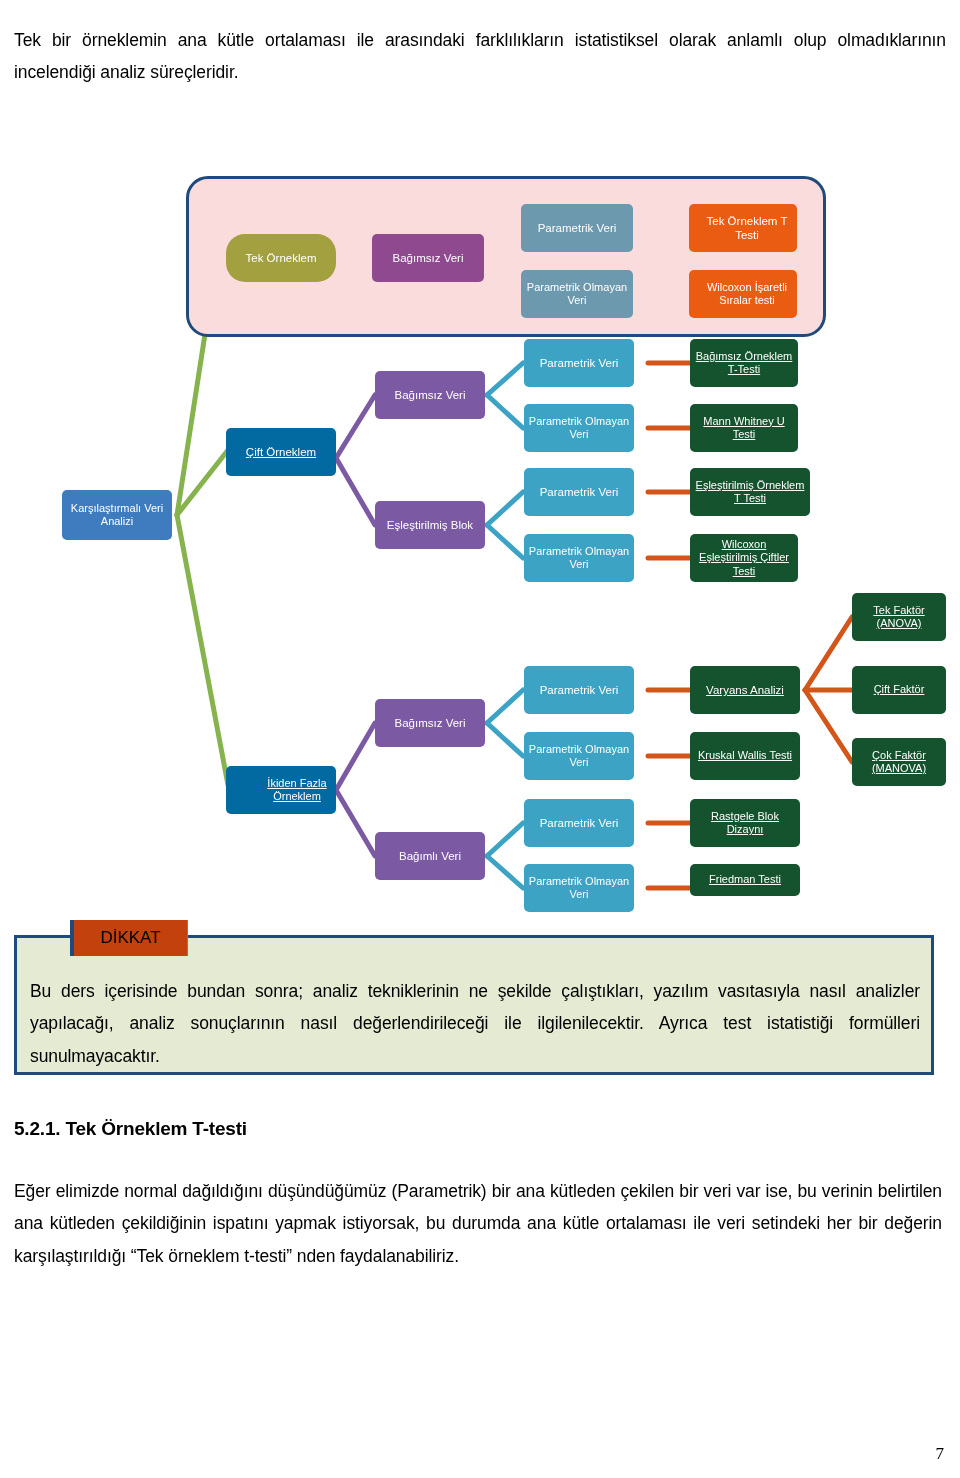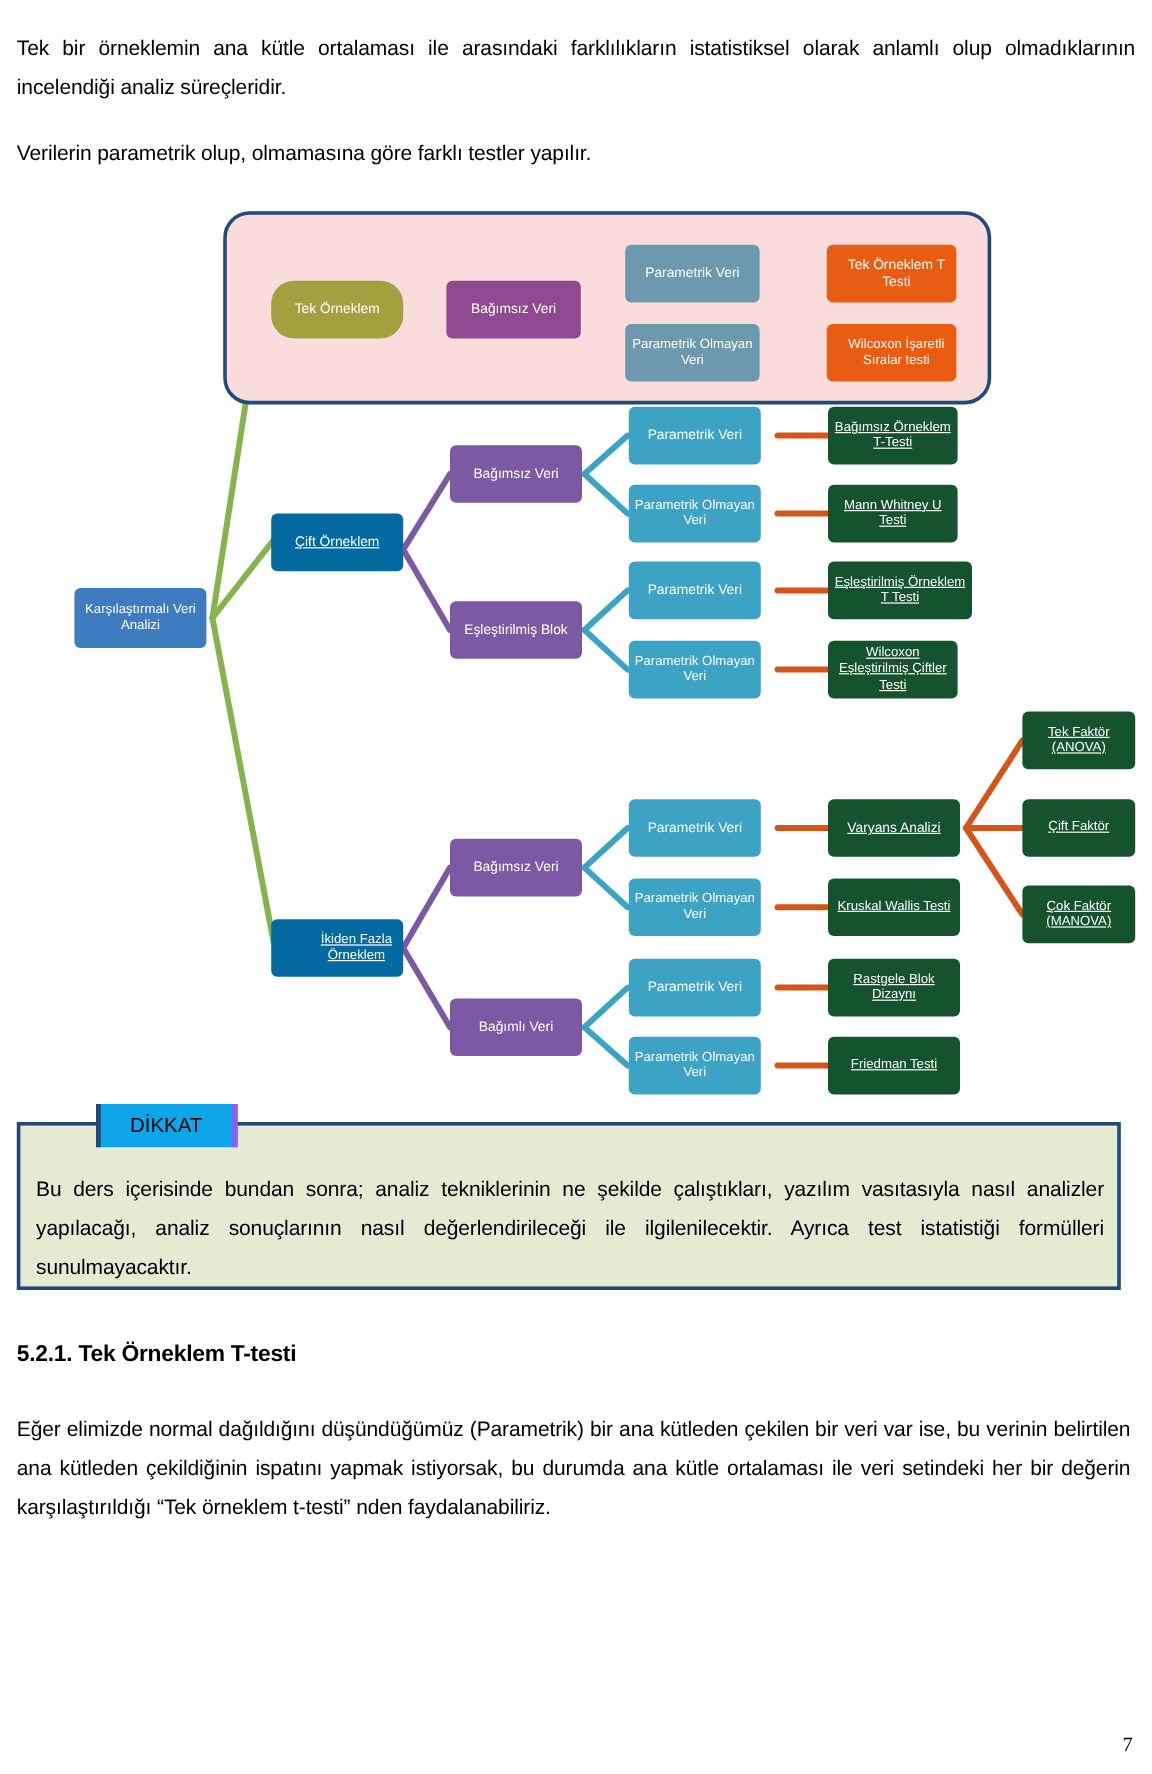--- a/index.html
+++ b/index.html
@@ -96,27 +96,27 @@
     left: 14px;
     top: 935px;
     width: 920px;
     height: 140px;
     background: #e5ead3;
     border: 3px solid #20497c;
     box-sizing: border-box;
   }
   #dikkat-label {
     position: absolute;
-    left: 80px;
+    left: 70px;
     top: 920px;
     width: 118px;
     height: 36px;
-    background: #0ea5e9;
+    background: #c2410c;
     border-left: 4px solid #20497c;
-    border-right: 5px solid #8b5cf6;
+    border-right: 1px solid #8b5cf6;
     box-sizing: border-box;
     display: flex;
     align-items: center;
     justify-content: center;
     font-size: 17px;
     z-index: 5;
   }
   #dikkat-text {
     position: absolute;
     left: 30px;
@@ -152,21 +152,20 @@
     bottom: 14px;
     font-size: 17px;
     font-family: "Liberation Serif", serif;
   }
 </style>
 </head>
 <body>
 
 <div class="doc">
   <p class="para" style="margin-top:24px;">Tek bir örneklemin ana kütle ortalaması ile arasındaki farklılıkların istatistiksel olarak anlamlı olup olmadıklarının incelendiği analiz süreçleridir.</p>
-  <p class="para nojust" style="margin-top:22px;">Verilerin parametrik olup, olmamasına göre farklı testler yapılır.</p>
 </div>
 
 <div id="diagram">
 
   <svg viewBox="0 0 960 745" xmlns="http://www.w3.org/2000/svg">
 
     <g stroke="#86b34e" stroke-width="5" fill="none" stroke-linecap="round">
 
       <path d="M177,345 L218,80"></path>
 
@@ -256,21 +255,21 @@
   <div class="node c-purple2" style="left:375px; top:662px; width:110px; height:48px;">Bağımlı Veri</div>
 
   <div class="node c-teal" style="left:524px; top:496px; width:110px; height:48px;">Parametrik Veri</div>
   <div class="node c-teal small" style="left:524px; top:562px; width:110px; height:48px;">Parametrik Olmayan Veri</div>
   <div class="node c-teal" style="left:524px; top:629px; width:110px; height:48px;">Parametrik Veri</div>
   <div class="node c-teal small" style="left:524px; top:694px; width:110px; height:48px;">Parametrik Olmayan Veri</div>
 
   <div class="node c-orange" style="left:690px; top:496px; width:110px; height:48px;">Varyans Analizi</div>
   <div class="node c-orange small" style="left:690px; top:562px; width:110px; height:48px;">Kruskal Wallis Testi</div>
   <div class="node c-orange small" style="left:690px; top:629px; width:110px; height:48px;">Rastgele Blok Dizaynı</div>
-  <div class="node c-orange small" style="left:690px; top:694px; width:110px; height:48px;">Friedman Testi</div>
+  <div class="node c-orange small" style="left:690px; top:694px; width:110px; height:32px;">Friedman Testi</div>
 
   <div class="node c-orange small" style="left:852px; top:423px; width:94px; height:48px;">Tek Faktör (ANOVA)</div>
   <div class="node c-orange small" style="left:852px; top:496px; width:94px; height:48px;">Çift Faktör</div>
   <div class="node c-orange small" style="left:852px; top:568px; width:94px; height:48px;">Çok Faktör (MANOVA)</div>
 </div>
 
 <div id="dikkat"></div>
 <div id="dikkat-label">DİKKAT</div>
 <div id="dikkat-text">Bu ders içerisinde bundan sonra; analiz tekniklerinin ne şekilde çalıştıkları, yazılım vasıtasıyla nasıl analizler yapılacağı, analiz sonuçlarının nasıl değerlendirileceği ile ilgilenilecektir. Ayrıca test istatistiği formülleri sunulmayacaktır.</div>
 

